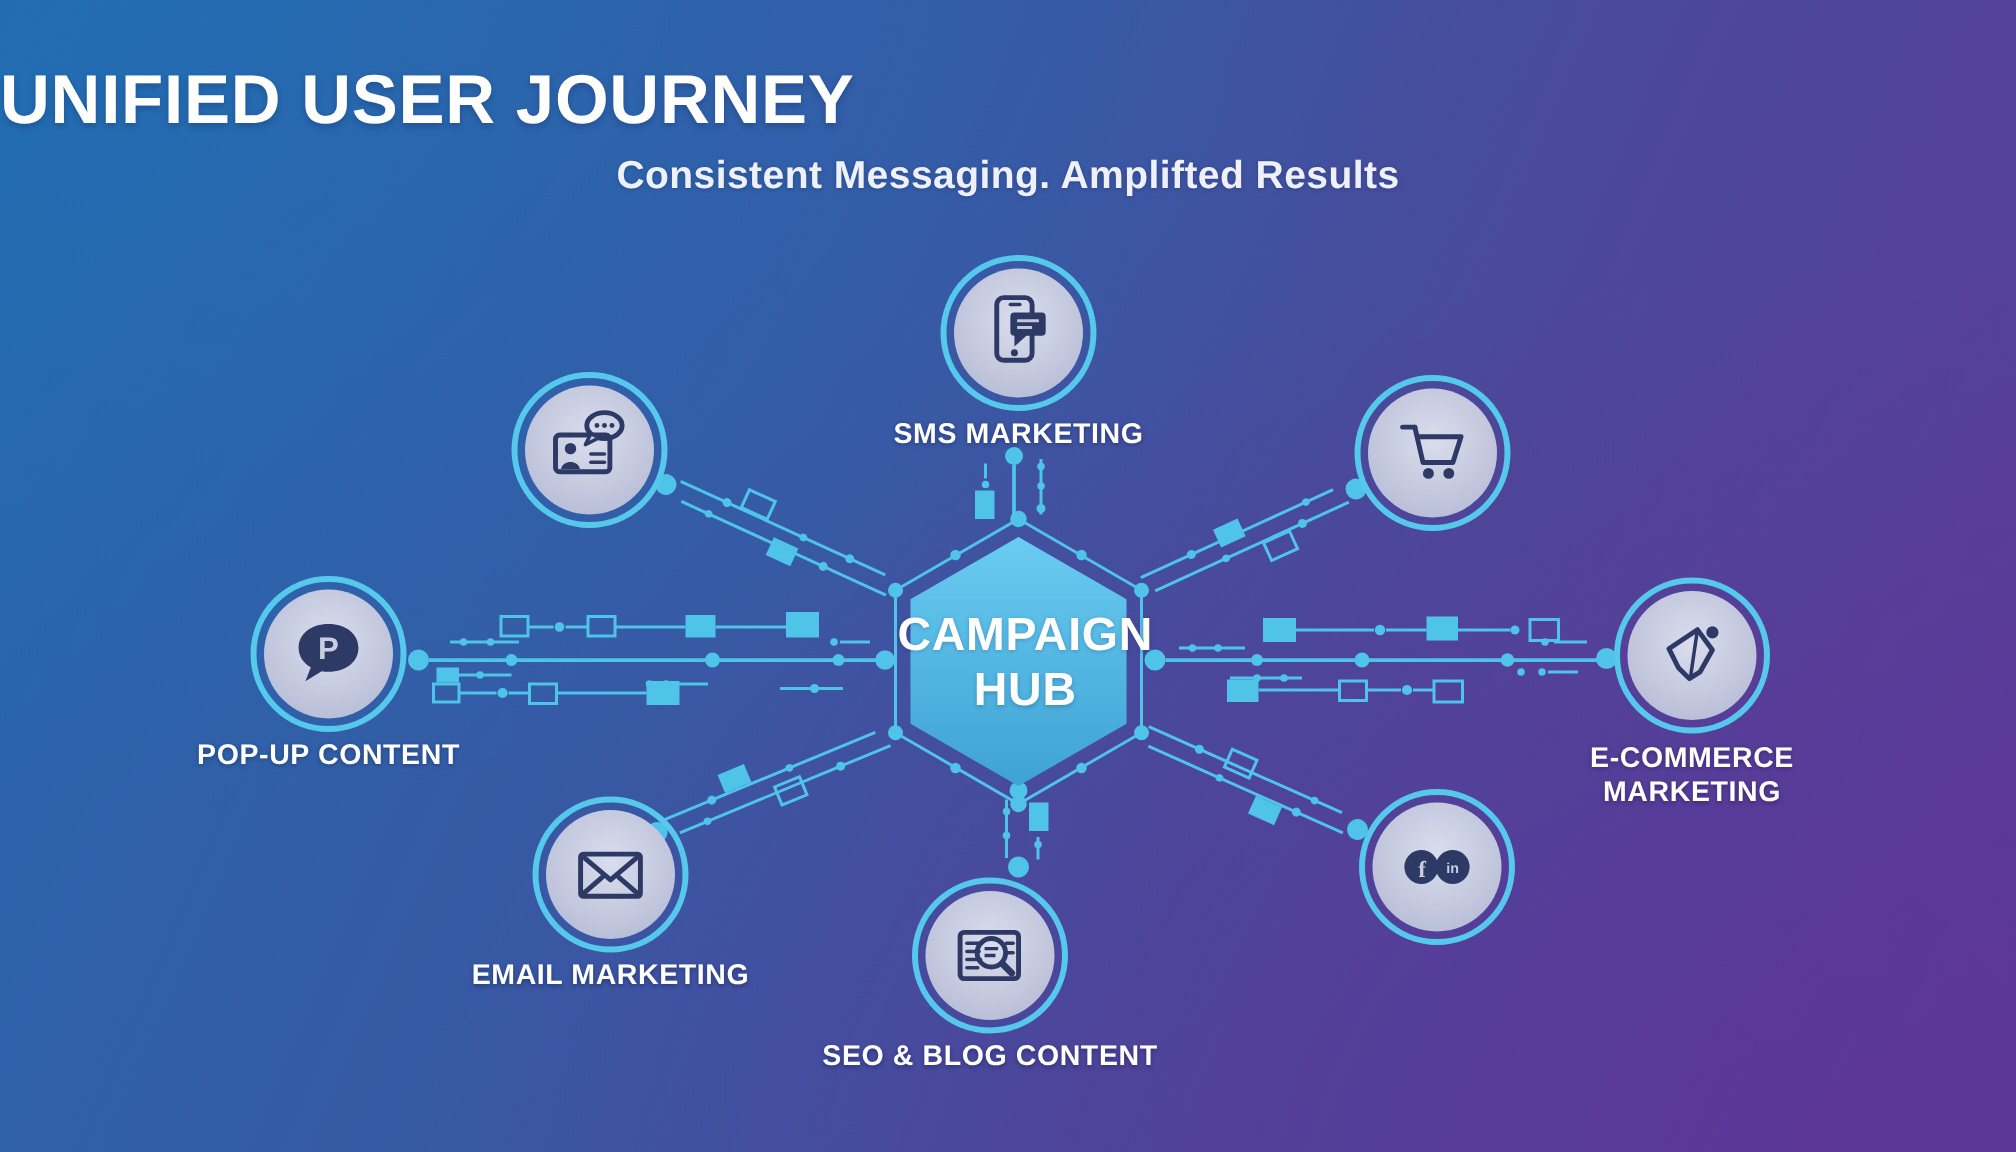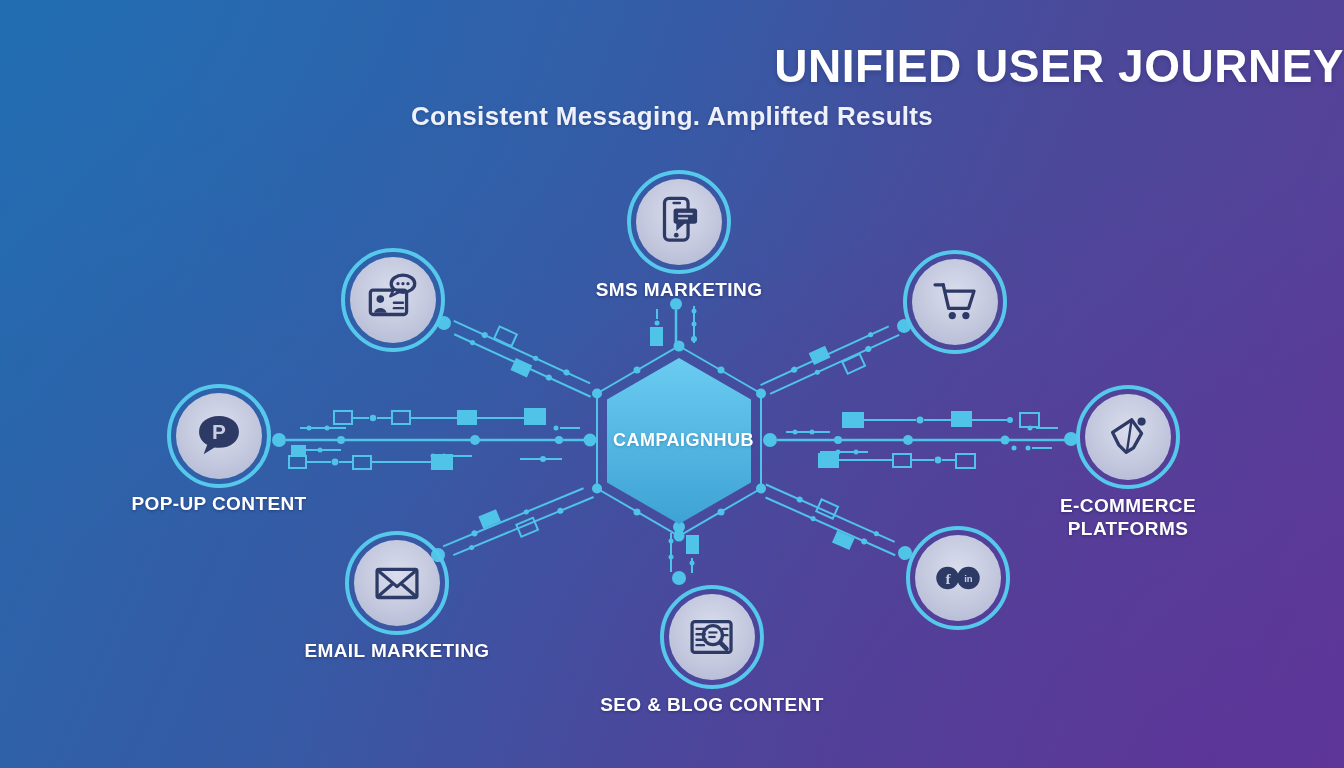--- a/index.html
+++ b/index.html
@@ -5,39 +5,39 @@
   html,body{margin:0;padding:0;}
   #canvas{
     position:relative;width:1344px;height:768px;overflow:hidden;
     font-family:"Liberation Sans",sans-serif;
     background:
       radial-gradient(ellipse at 92% 100%, rgba(94,48,152,.55), transparent 55%),
       radial-gradient(ellipse at 5% 0%, rgba(30,115,185,.45), transparent 50%),
       linear-gradient(113deg,#2569ad 0%,#3a57a3 42%,#4c4899 68%,#5d3b98 100%);
   }
   .title{
-    position:absolute;top:42px;left:0;width:100%;text-align:right;
+    position:absolute;top:42px;left:0;width:100%;text-align:left;
     color:#ffffff;font-size:46px;font-weight:bold;letter-spacing:.5px;line-height:1.05;
     text-shadow:0 2px 4px rgba(10,20,70,.25);
   }
   .subtitle{
     position:absolute;top:101px;left:0;width:100%;text-align:center;
     color:#eef1fa;font-size:26px;font-weight:bold;letter-spacing:.3px;
     text-shadow:0 1px 3px rgba(10,20,70,.25);
   }
   svg.circuit{position:absolute;left:0;top:0;}
   .ln{stroke:#4fc3e8;stroke-width:2;fill:none;}
   .lw{stroke-width:2.5;}
   .f{fill:#4fc3e8;}
   .ro{fill:none;stroke:#4fc3e8;stroke-width:2;}
   .rf{fill:#4fc3e8;stroke:none;}
   .hubtext{
     position:absolute;left:607px;top:399px;width:153px;height:84px;
-    display:flex;flex-direction:row;align-items:center;justify-content:center;
-    color:#ffffff;font-weight:bold;font-size:18px;line-height:1.2;letter-spacing:.5px;
+    display:flex;flex-direction:column;align-items:center;justify-content:center;
+    color:#ffffff;font-weight:bold;font-size:31px;line-height:1.2;letter-spacing:.5px;
     text-shadow:0 1px 3px rgba(10,40,80,.25);
   }
   .node{position:absolute;width:104px;height:104px;}
   .ring{width:100%;height:100%;border:4px solid #55c8ec;border-radius:50%;box-sizing:border-box;}
   .inner{
     position:absolute;inset:9px;border-radius:50%;
     background:radial-gradient(circle at 50% 40%, #dadded 0%, #c3c8de 55%, #aeb5d1 100%);
     display:flex;align-items:center;justify-content:center;
   }
   .nicon{width:58px;height:58px;}
@@ -298,38 +298,38 @@
   <div class="node" style="left:1076px;top:385px">
     <div class="ring">
       <div class="inner">
         <svg class="nicon" viewBox="0 0 64 64">
           <path d="M15,27 L36,13 L47,28 L38,44 L30,49 L22,41 Z" class="s"></path>
           <path d="M36,13 L31,47" class="s thin"></path>
           <circle cx="47" cy="15" r="4.5" fill="#2e3a66"></circle>
         </svg>
       </div>
     </div>
-    <div class="nlabel wrap">E-COMMERCE PLATFORMS</div>
-  </div>
-
-  <div class="node" style="left:345px;top:531px">
+    <div class="nlabel wrap">E-COMMERCE MARKETING</div>
+  </div>
+
+  <div class="node" style="left:355px;top:531px">
     <div class="ring">
       <div class="inner">
         <svg class="nicon" viewBox="0 0 64 64">
           <rect x="10" y="17" width="44" height="31" rx="2" class="s"></rect>
           <polyline points="12,19 32,36 52,19" class="s"></polyline>
           <line x1="12" y1="46" x2="26" y2="34" class="s"></line>
           <line x1="52" y1="46" x2="38" y2="34" class="s"></line>
         </svg>
       </div>
     </div>
     <div class="nlabel">EMAIL MARKETING</div>
   </div>
 
-  <div class="node" style="left:660px;top:585px">
+  <div class="node" style="left:608px;top:585px">
     <div class="ring">
       <div class="inner">
         <svg class="nicon" viewBox="0 0 64 64">
           <rect x="10" y="15" width="43" height="34" rx="3" class="s"></rect>
           <line x1="15" y1="23" x2="26" y2="23" class="s thin"></line>
           <line x1="15" y1="29" x2="24" y2="29" class="s thin"></line>
           <line x1="15" y1="35" x2="25" y2="35" class="s thin"></line>
           <line x1="15" y1="41" x2="23" y2="41" class="s thin"></line>
           <line x1="44" y1="23" x2="49" y2="23" class="s thin"></line>
           <line x1="45" y1="30" x2="49" y2="30" class="s thin"></line>

